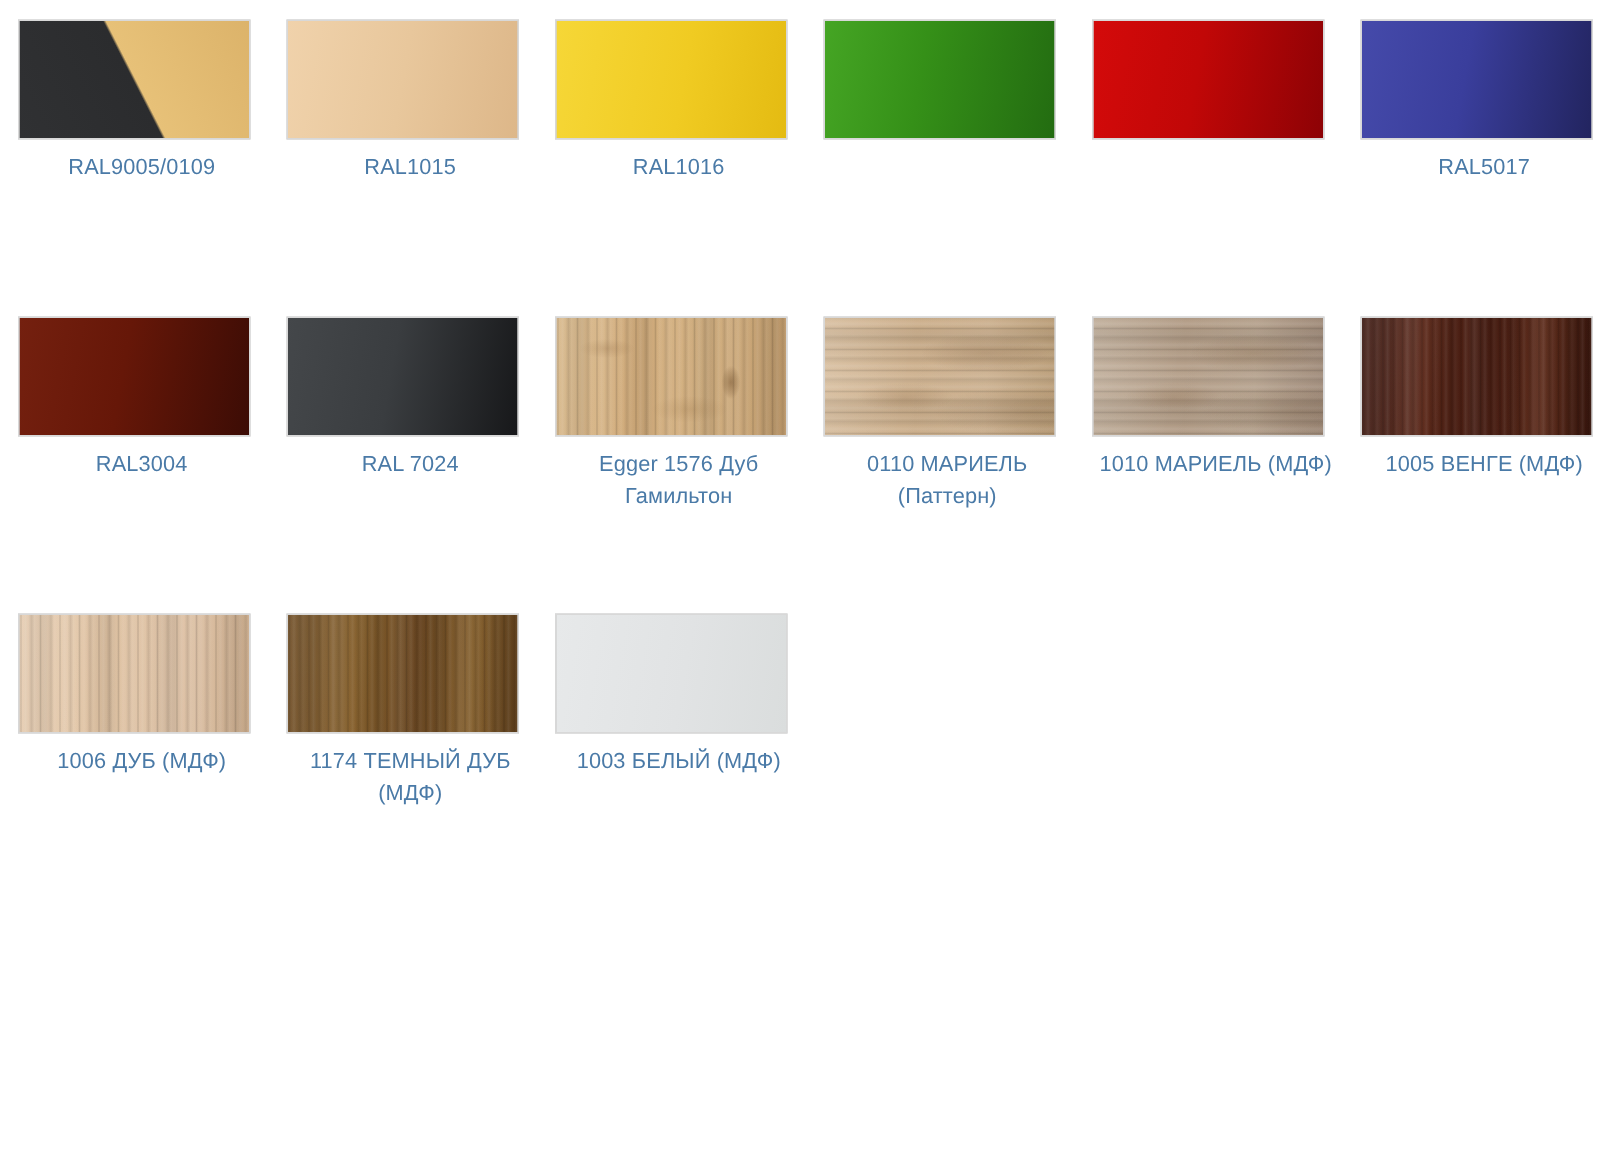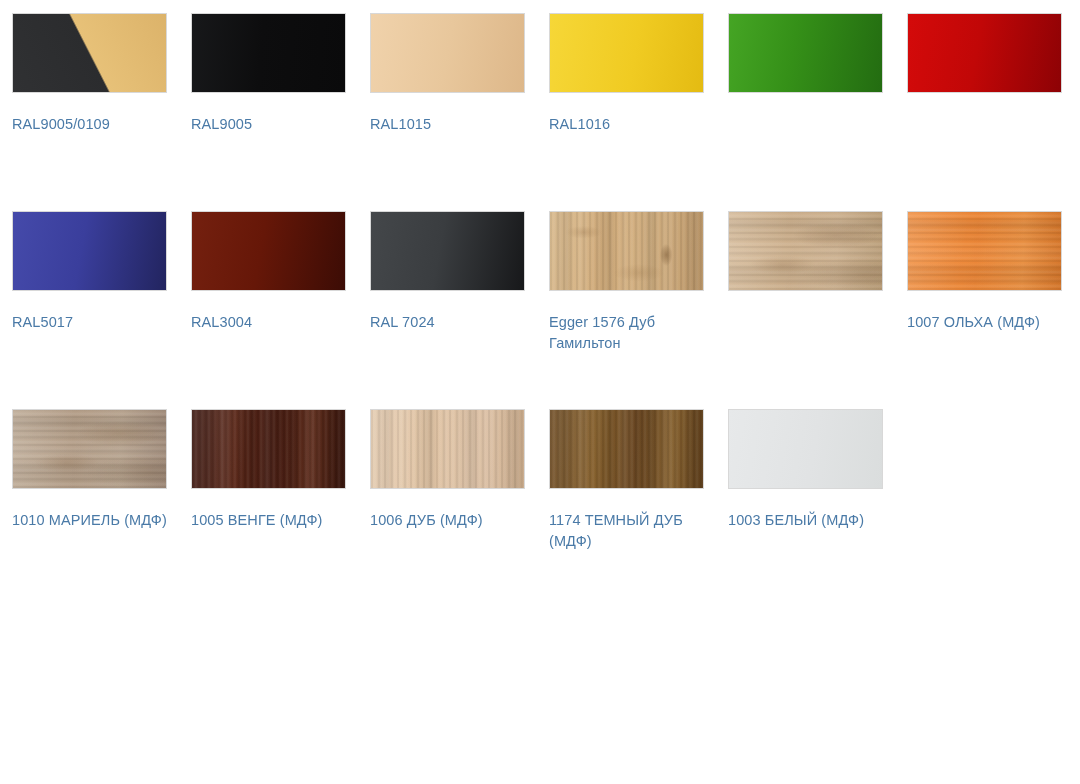--- a/index.html
+++ b/index.html
@@ -36,21 +36,22 @@
     background-color: #cccccc;
   }
 
   .swatch .tex {
     position: absolute;
     inset: 0;
   }
 
   .label {
     width: 165px;
-    margin-top: 21px;
+    margin-top: 9px;
+    text-align: center;
     font-size: 14.5px;
     line-height: 21px;
     color: #4a7aa7;
     letter-spacing: 0.1px;
   }
 
   
   .grain-v {
     position: absolute;
     inset: 0;
@@ -122,26 +123,20 @@
 
 <div id="grid">
     <div class="cell">
       <div class="swatch">
         <div class="tex" style="background: linear-gradient(63deg, rgb(48, 49, 51) 0%, rgb(43, 44, 46) 49.5%, rgb(231, 193, 120) 50.5%, rgb(220, 179, 106) 100%);"></div>
       </div>
       <div class="label">RAL9005/0109</div>
     </div>
     <div class="cell">
       <div class="swatch">
-        <div class="tex" style="background: linear-gradient(95deg, rgb(23, 24, 26) 0%, rgb(13, 13, 14) 45%, rgb(10, 10, 11) 100%);"></div>
-      </div>
-      <div class="label">RAL9005</div>
-    </div>
-    <div class="cell">
-      <div class="swatch">
         <div class="tex" style="background: linear-gradient(100deg, rgb(240, 210, 171) 0%, rgb(232, 199, 156) 50%, rgb(221, 183, 137) 100%);"></div>
       </div>
       <div class="label">RAL1015</div>
     </div>
     <div class="cell">
       <div class="swatch">
         <div class="tex" style="background: linear-gradient(100deg, rgb(246, 215, 55) 0%, rgb(240, 203, 34) 55%, rgb(228, 187, 18) 100%);"></div>
       </div>
       <div class="label">RAL1016</div>
     </div>
@@ -182,28 +177,21 @@
       </div>
       <div class="label">Egger 1576 Дуб Гамильтон</div>
     </div>
     <div class="cell">
       <div class="swatch">
         <div class="tex" style="background: linear-gradient(92deg, rgb(214, 187, 154) 0%, rgb(205, 176, 141) 40%, rgb(210, 182, 148) 70%, rgb(196, 166, 127) 100%);"></div>
         <div class="grain-h"></div>
         <div class="arcs"></div>
         <div class="sheen"></div>
       </div>
-    </div>
-    <div class="cell">
-      <div class="swatch">
-        <div class="tex" style="background: linear-gradient(92deg, rgb(242, 146, 69) 0%, rgb(236, 134, 54) 45%, rgb(240, 148, 68) 75%, rgb(224, 124, 44) 100%);"></div>
-        <div class="grain-h"></div>
-        <div class="sheen"></div>
-      </div>
-      <div class="label">1007 ОЛЬХА (МДФ)</div>
+      <div class="label">0110 МАРИЕЛЬ (Паттерн)</div>
     </div>
     <div class="cell">
       <div class="swatch">
         <div class="tex" style="background: linear-gradient(92deg, rgb(189, 170, 149) 0%, rgb(180, 158, 136) 40%, rgb(187, 167, 146) 70%, rgb(168, 146, 128) 100%);"></div>
         <div class="grain-h"></div>
         <div class="arcs"></div>
         <div class="sheen"></div>
       </div>
       <div class="label">1010 МАРИЕЛЬ (МДФ)</div>
     </div>

